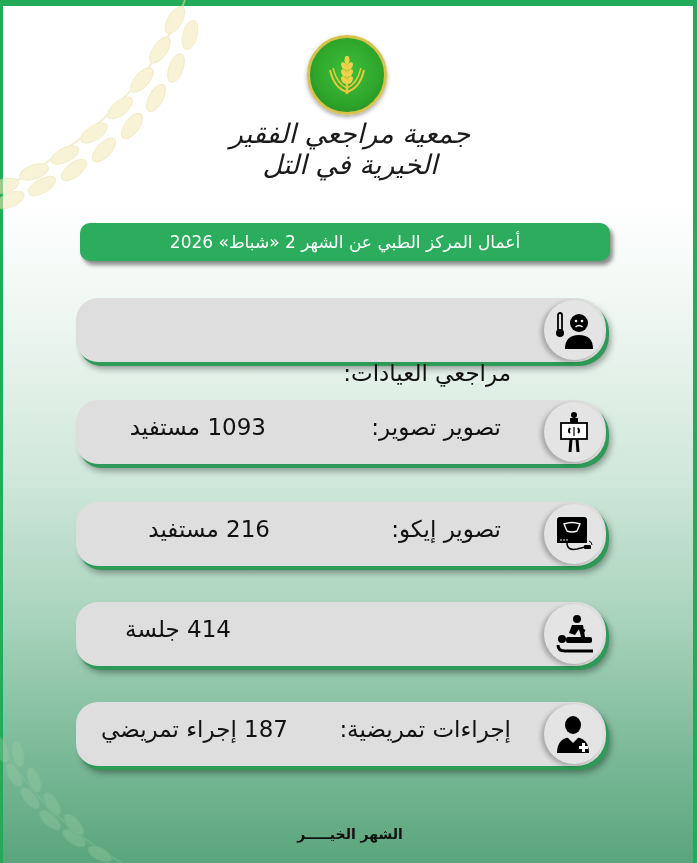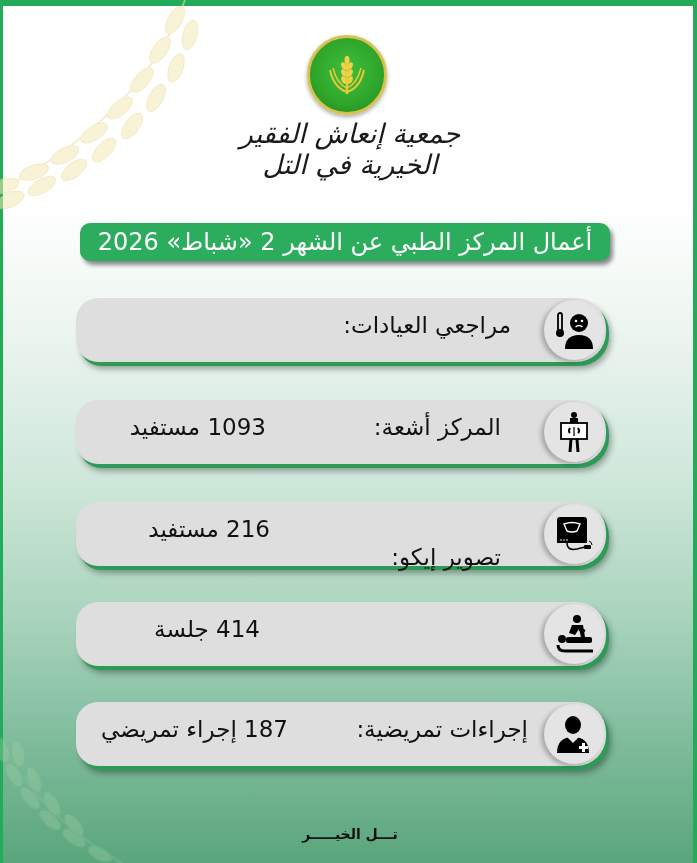--- a/index.html
+++ b/index.html
@@ -25,21 +25,21 @@
   .logo svg { width:50px; height:50px; }
   .org-name {
     position:absolute; left:200px; top:118px; width:300px; text-align:center;
     font-family:"DejaVu Serif", serif; font-size:27px; color:#1a1a1a; font-style:italic; letter-spacing:-1px;
   }
 
   .title-banner {
     position:absolute; left:80px; top:223px; width:530px; height:38px; border-radius:10px;
     background:#2cad5d; box-shadow: 3px 4px 4px rgba(0,0,0,.45);
     display:flex; align-items:center; justify-content:center;
-    color:#fff; font-size:24px; direction:rtl;
+    color:#fff; font-size:17px; direction:rtl;
   }
 
   .card {
     position:absolute; left:76px; width:530px; height:64px; border-radius:22px 30px 30px 22px;
     background:#dedede; direction:rtl;
     box-shadow: 3px 4px 0 #2d9b57, 5px 7px 6px rgba(0,0,0,.35);
   }
   .card .icon-wrap {
     position:absolute; right:2px; top:2px; width:60px; height:60px; border-radius:50%;
     background:#e4e4e4; box-shadow:-3px 2px 4px rgba(0,0,0,.25);
@@ -113,93 +113,93 @@
       <ellipse cx="22" cy="23" rx="2.5" ry="4" transform="rotate(-25 22 23)"></ellipse>
       <ellipse cx="28" cy="23" rx="2.5" ry="4" transform="rotate(25 28 23)"></ellipse>
       <ellipse cx="22" cy="30" rx="2.5" ry="4" transform="rotate(-25 22 30)"></ellipse>
       <ellipse cx="28" cy="30" rx="2.5" ry="4" transform="rotate(25 28 30)"></ellipse>
     </g>
     <path d="M8 20 Q12 38 25 42 Q38 38 42 20" fill="none" stroke="#e8c93a" stroke-width="2"></path>
     <path d="M11 18 Q15 34 25 38 Q35 34 39 18" fill="none" stroke="#e8c93a" stroke-width="1.5"></path>
   </svg>
 </div>
 
-<div class="org-name">جمعية إنعاش الفقير الخيرية في التل</div>
+<div class="org-name">جمعية مراجعي الفقير الخيرية في التل</div>
 
 <div class="title-banner">أعمال المركز الطبي عن الشهر 2 «شباط» 2026</div>
 
 <div class="card" style="top:298px;">
   <div class="icon-wrap">
     <svg viewBox="0 0 42 42">
       <rect x="5" y="4" width="4" height="18" rx="2" fill="none" stroke="#000" stroke-width="1.8"></rect>
       <circle cx="7" cy="24" r="4" fill="#000"></circle>
       <circle cx="26" cy="14" r="9" fill="#000"></circle>
       <circle cx="23" cy="12" r="1.3" fill="#fff"></circle>
       <circle cx="29" cy="12" r="1.3" fill="#fff"></circle>
       <path d="M22.5 18 Q26 15 29.5 18" stroke="#fff" stroke-width="1.3" fill="none"></path>
       <path d="M12 40 Q12 26 26 26 Q40 26 40 40 Z" fill="#000"></path>
     </svg>
   </div>
-  <span class="label" style="right:95px;">مراجعي العيادات:</span>
+  <span class="label" style="right:95px;margin-top:48px;">مراجعي العيادات:</span>
 </div>
 
 <div class="card" style="top:400px;">
   <div class="icon-wrap">
     <svg viewBox="0 0 42 42">
       <circle cx="21" cy="4" r="3" fill="#000"></circle>
       <rect x="17" y="7" width="8" height="6" fill="#000"></rect>
       <rect x="8" y="12" width="26" height="16" fill="#fff" stroke="#000" stroke-width="1.8"></rect>
       <path d="M17 17 Q15 20 17 22 M25 17 Q27 20 25 22" stroke="#000" stroke-width="2" fill="none"></path>
       <path d="M21 16 L21 25" stroke="#000" stroke-width="1.2"></path>
       <path d="M18 28 L17 41 M24 28 L25 41" stroke="#000" stroke-width="3"></path>
     </svg>
   </div>
-  <span class="label" style="right:105px;">المركز أشعة:</span>
+  <span class="label" style="right:105px;">تصوير تصوير:</span>
   <span class="value" style="right:340px;">1093 مستفيد</span>
 </div>
 
 <div class="card" style="top:502px;">
   <div class="icon-wrap">
     <svg viewBox="0 0 42 42">
       <rect x="4" y="4" width="30" height="22" rx="3" fill="#000"></rect>
       <path d="M11 11 Q19 8 27 11 L24 18 Q19 20 14 18 Z" fill="none" stroke="#fff" stroke-width="1.4"></path>
       <rect x="4" y="24" width="30" height="6" fill="#000"></rect>
       <circle cx="8" cy="27" r="0.8" fill="#fff"></circle>
         <circle cx="11" cy="27" r="0.8" fill="#fff"></circle>
         <circle cx="14" cy="27" r="0.8" fill="#fff"></circle>
       <path d="M14 30 Q14 38 24 36 L32 34" stroke="#000" stroke-width="1.5" fill="none"></path>
       <rect x="31" y="32" width="7" height="4" rx="1" fill="#000"></rect>
       <path d="M36 28 Q39 29 39 32" stroke="#000" stroke-width="1" fill="none"></path>
     </svg>
   </div>
-  <span class="label" style="right:105px;margin-top:28px;">تصوير إيكو:</span>
+  <span class="label" style="right:105px;">تصوير إيكو:</span>
   <span class="value" style="right:336px;">216 مستفيد</span>
 </div>
 
 <div class="card" style="top:602px;">
   <div class="icon-wrap">
     <svg viewBox="0 0 42 42">
       <circle cx="24" cy="6" r="4" fill="#000"></circle>
       <path d="M19 12 L30 12 L32 24 L28 24 L26 16 L22 22 L16 20 Z" fill="#000"></path>
       <path d="M26 16 L32 18" stroke="#000" stroke-width="2.5"></path>
       <circle cx="9" cy="26" r="4" fill="#000"></circle>
       <rect x="13" y="24" width="26" height="6" rx="2" fill="#000"></rect>
       <path d="M5 32 Q5 38 12 38 L40 38" stroke="#000" stroke-width="3" fill="none"></path>
     </svg>
   </div>
-  <span class="value" style="right:346px;margin-left:46px;">414 جلسة</span>
+  <span class="value" style="right:375px;margin-left:46px;">414 جلسة</span>
 </div>
 
 <div class="card" style="top:702px;">
   <div class="icon-wrap">
     <svg viewBox="0 0 42 42">
       <ellipse cx="20" cy="12" rx="8" ry="9" fill="#000"></ellipse>
       <path d="M4 40 Q4 24 20 24 Q36 24 36 40 Z" fill="#000"></path>
       <path d="M14 24 L20 30 L26 24" fill="#e4e4e4"></path>
       <rect x="29" y="30" width="3" height="9" fill="#fff"></rect>
       <rect x="26" y="33" width="9" height="3" fill="#fff"></rect>
     </svg>
   </div>
-  <span class="label" style="right:78px;">إجراءات تمريضية:</span>
+  <span class="label" style="right:95px;">إجراءات تمريضية:</span>
   <span class="value" style="right:318px;text-align:right;">187 إجراء تمريضي</span>
 </div>
 
-<div class="footer-text">تـــل الخيـــــر</div>
+<div class="footer-text">الشهر الخيـــــر</div>
 
 </body></html>

